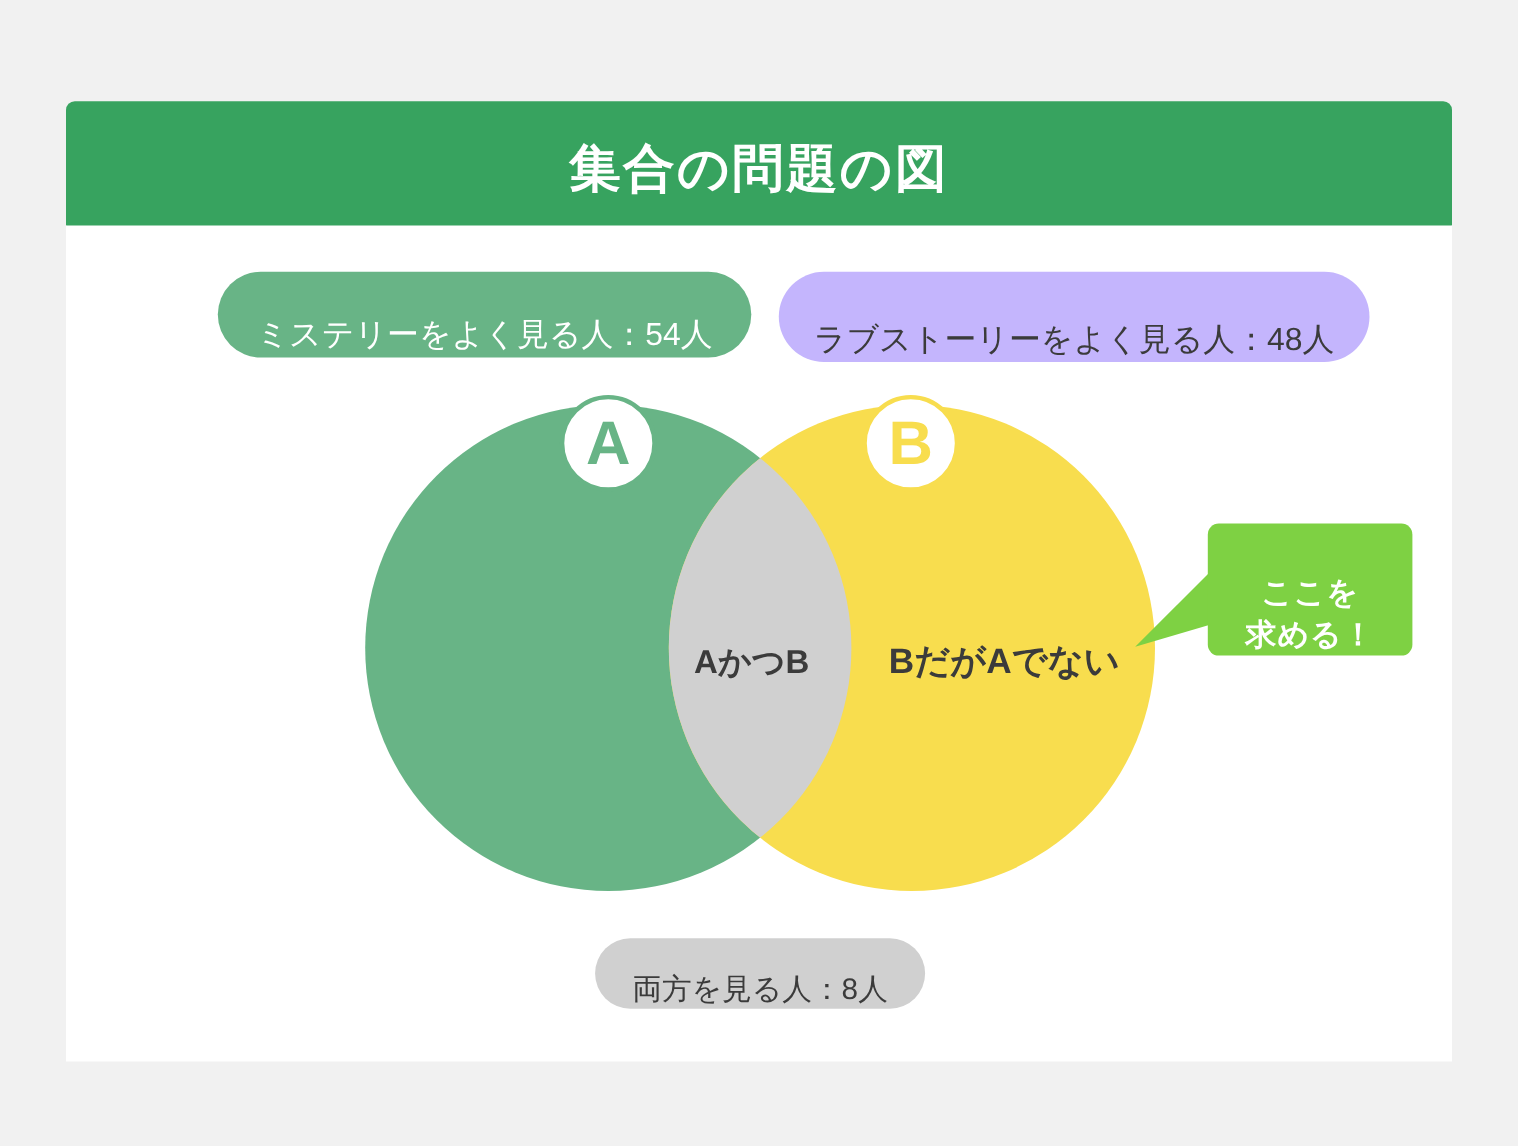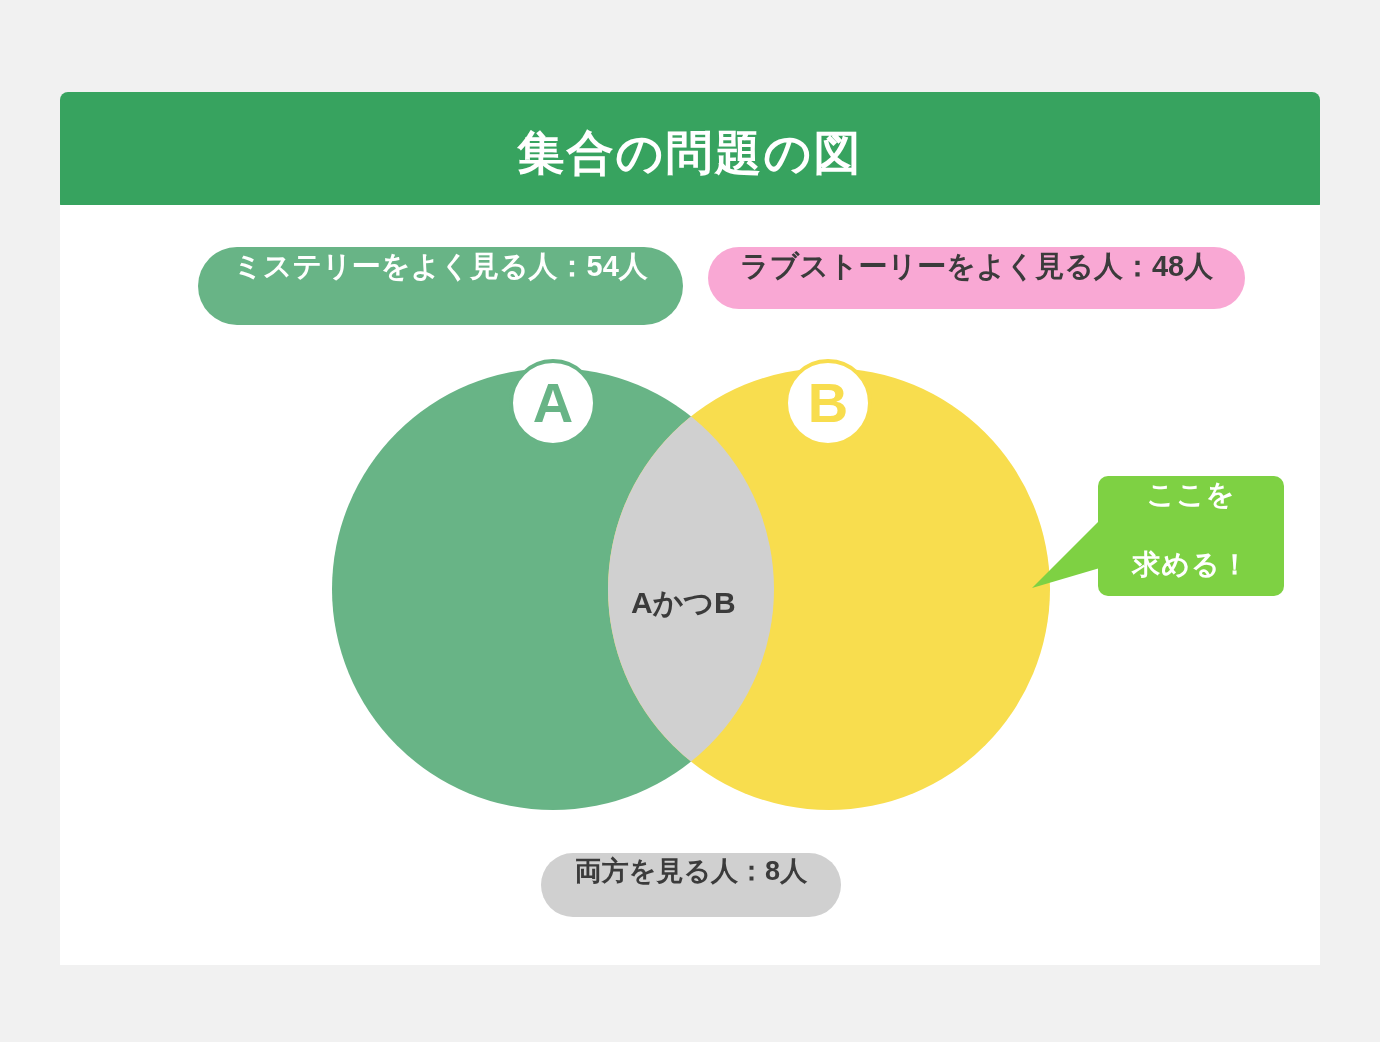--- a/index.html
+++ b/index.html
@@ -50,42 +50,42 @@
     top: 205px;
     width: 1260px;
     height: 760px;
     background: #ffffff;
   }
 
   
   .pill {
     position: absolute;
     display: flex;
-    align-items: flex-start;
+    align-items: flex-end;
     justify-content: center;
     border-radius: 999px;
     font-size: 29px;
-    font-weight: bold;
+    font-weight: normal;
     box-sizing: border-box;
     white-space: nowrap;
   }
   .pill-a {
     left: 198px;
     top: 247px;
     width: 485px;
     height: 78px;
     background: #68b486;
     color: #ffffff;
   }
   .pill-b {
     left: 708px;
     top: 247px;
     width: 537px;
-    height: 62px;
-    background: #f9a8d4;
+    height: 82px;
+    background: #c4b5fd;
     color: #3b3b3b;
   }
   .pill-both {
     left: 541px;
     top: 853px;
     width: 300px;
     height: 64px;
     background: #d0d0d0;
     color: #3b3b3b;
     font-size: 27px;
@@ -162,27 +162,26 @@
     position: absolute;
     left: 1098px;
     top: 476px;
     width: 186px;
     height: 120px;
     background: #7ed143;
     border-radius: 10px;
     display: flex;
     flex-direction: column;
     align-items: center;
-    justify-content: flex-start;
+    justify-content: flex-end;
     box-sizing: border-box;
     color: #ffffff;
     font-size: 28px;
     font-weight: bold;
     line-height: 1.35;
-    gap: 32px;
   }
   .callout-line {
     white-space: nowrap;
     letter-spacing: 1px;
   }
   .callout-pointer {
     position: absolute;
     left: 1030px;
     top: 470px;
     width: 80px;
@@ -221,20 +220,21 @@
 
       <circle cx="509" cy="229" r="221" fill="#f8dd4e"></circle>
 
       <g clip-path="url(#clip-a)">
         <circle cx="509" cy="229" r="221" fill="#d0d0d0"></circle>
       </g>
     </svg>
   </div>
 
   <div class="region-label label-inter">AかつB</div>
+  <div class="region-label label-b-only">BだがAでない</div>
 
   <div class="set-badge badge-a">
     <span>A</span>
   </div>
   <div class="set-badge badge-b">
     <span>B</span>
   </div>
 
   <svg class="callout-pointer" width="80" height="130" viewBox="0 0 80 130" xmlns="http://www.w3.org/2000/svg">
     <polygon points="80,40 80,95 2,118" fill="#7ed143"></polygon>

